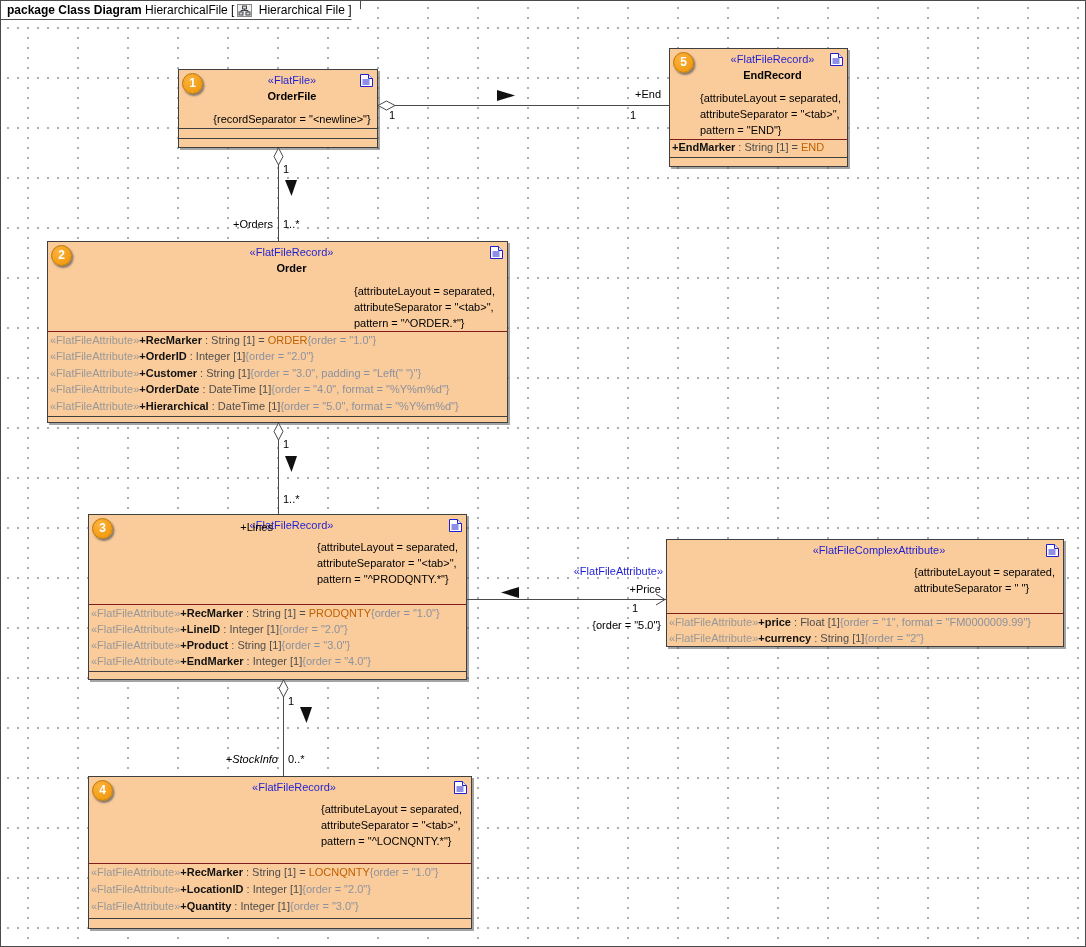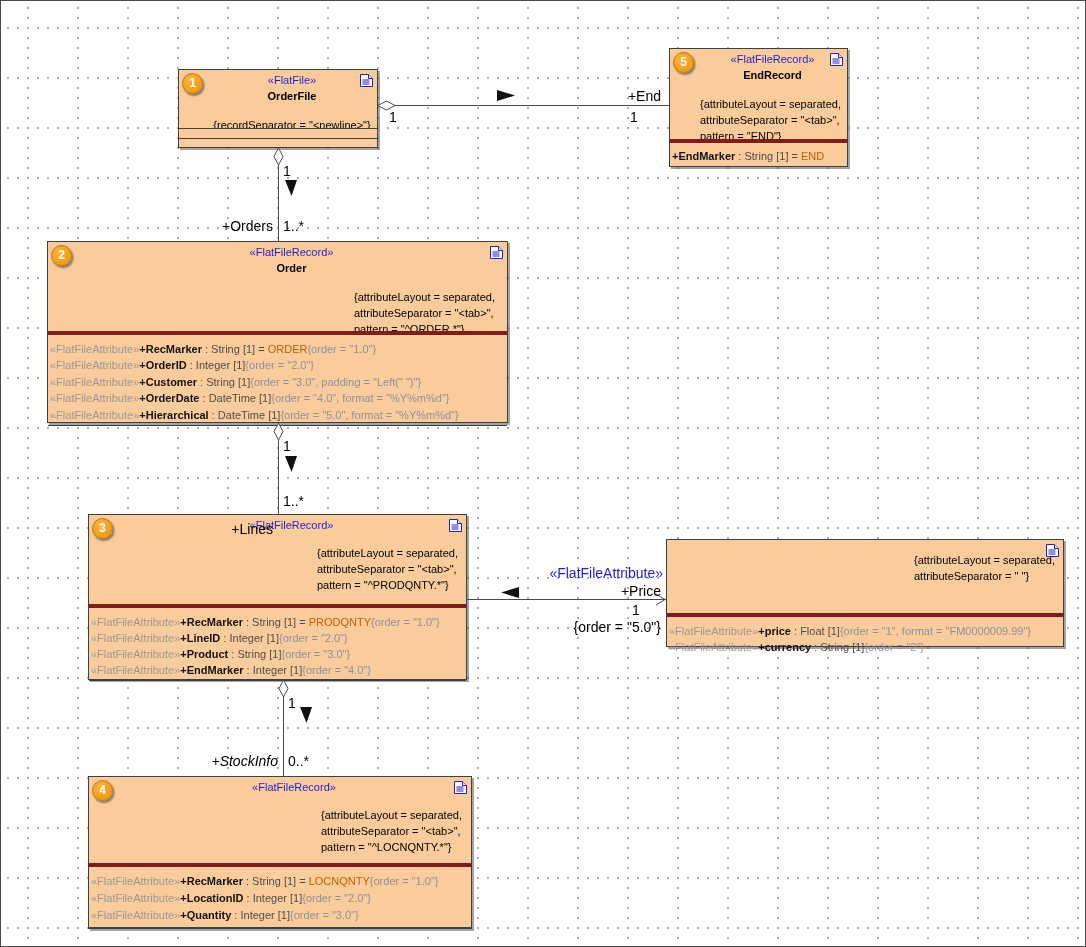--- a/index.html
+++ b/index.html
@@ -29,23 +29,23 @@
   .uml-class{
     position:absolute;box-sizing:border-box;
     background:#FACC9C;border:1px solid #3f3f3f;
     box-shadow:2px 2px 0 rgba(90,90,90,.55);
     display:flex;flex-direction:column;
     font-size:11px;color:#000;
   }
   .cls-hdr{position:relative;flex:0 0 auto;overflow:hidden;padding-left:28px;}
   .stereo{text-align:center;color:#1F1FD1;line-height:15px;margin-top:3px;}
   .cname{text-align:center;font-weight:bold;line-height:17px;}
-  .constr{margin-top:12px;}
+  .constr{margin-top:6px;}
   .constr div{line-height:16px;white-space:nowrap;}
-  .attr-comp{flex:0 0 auto;border-top:4px solid #7f1d1d;padding:6px 0 0 2px;overflow:hidden;}
+  .attr-comp{flex:0 0 auto;border-top:1px solid #7f1d1d;padding:0 0 0 2px;overflow:hidden;}
   .attr-row{white-space:nowrap;overflow:hidden;}
   .a-stereo{color:#989898;}
   .a-name{font-weight:bold;color:#111;}
   .a-type{color:#4d4d4d;}
   .a-val{color:#BF6000;}
   .a-tag{color:#8C919E;}
   .empty-comp{flex:1 1 auto;border-top:1px solid #3f3f3f;min-height:7px;}
   
   .badge{
     position:absolute;left:3px;top:3px;width:21px;height:21px;border-radius:50%;
@@ -53,29 +53,38 @@
     border:1px solid #BA7608;box-sizing:border-box;
     color:#fff;font-weight:bold;font-size:12px;text-align:center;line-height:19px;
     box-shadow:1.5px 2px 2px rgba(80,80,80,.7);z-index:3;
   }
   .docicon{position:absolute;right:3px;top:3px;width:15px;height:15px;}
   
   .hline,.vline{position:absolute;background:#4a4a4a;}
   .hline{height:1px;}
   .vline{width:1px;}
   .conn-shape{position:absolute;}
-  .lbl{position:absolute;font-size:14px;color:#000;white-space:nowrap;}
+  .lbl{position:absolute;font-size:11px;color:#000;white-space:nowrap;}
   .lbl.r{text-align:right;}
   .lbl.blue{color:#1F1FD1;}
 </style>
 </head>
 <body>
 
 <div id="canvas">
 
+  <div id="frame-tab">
+    <span class="b">package Class Diagram</span><span> HierarchicalFile [</span><span class="tab-icon"><svg width="15" height="13" viewBox="0 0 15 13">
+          <rect x="0.5" y="0.5" width="14" height="12" fill="#f0f0f0" stroke="#8a8a8a"></rect>
+          <rect x="5.5" y="2" width="4" height="3" fill="#cfd8e8" stroke="#444"></rect>
+          <rect x="2" y="8" width="4" height="3" fill="#cfd8e8" stroke="#444"></rect>
+          <rect x="9" y="8" width="4" height="3" fill="#cfd8e8" stroke="#444"></rect>
+          <path d="M7.5 5v2M4 8V6.5h7V8" stroke="#444" fill="none"></path>
+        </svg></span><span> Hierarchical File ]</span>
+  </div>
 
   <div class="uml-class" style="left:177px;top:68px;width:200px;height:79px;">
     <div class="badge">1</div>
     <span class="docicon"><svg width="15" height="15" viewBox="0 0 15 15">
           <path d="M1.5 1.5h8l4 4v8h-12z" fill="#fff" stroke="#1F1FD1"></path>
           <path d="M9.5 1.5v4h4" fill="#e8eefc" stroke="#1F1FD1"></path>
           <path d="M3.5 7h7M3.5 9h7M3.5 11h7" stroke="#1F1FD1"></path>
         </svg></span>
     <div class="cls-hdr" style="height:58px;">
       <div class="stereo">«FlatFile»</div>
@@ -160,20 +169,21 @@
     <div class="empty-comp"></div>
   </div>
 
   <div class="uml-class" style="left:665px;top:538px;width:398px;height:108px;">
     <span class="docicon"><svg width="15" height="15" viewBox="0 0 15 15">
           <path d="M1.5 1.5h8l4 4v8h-12z" fill="#fff" stroke="#1F1FD1"></path>
           <path d="M9.5 1.5v4h4" fill="#e8eefc" stroke="#1F1FD1"></path>
           <path d="M3.5 7h7M3.5 9h7M3.5 11h7" stroke="#1F1FD1"></path>
         </svg></span>
     <div class="cls-hdr" style="height:73px;">
+      <div class="stereo">«FlatFileComplexAttribute»</div>
       <div class="constr" style="margin-left:219px;">
         <div>{attributeLayout = separated,</div>
         <div>attributeSeparator = " "}</div>
       </div>
     </div>
     <div class="attr-comp" style="height:34px;line-height:16px;">
       <div class="attr-row"><span class="a-stereo">«FlatFileAttribute»</span><span class="a-name">+price</span><span class="a-type"> : Float [1]</span><span class="a-tag">{order = "1", format = "FM0000009.99"}</span></div>
       <div class="attr-row"><span class="a-stereo">«FlatFileAttribute»</span><span class="a-name">+currency</span><span class="a-type"> : String [1]</span><span class="a-tag">{order = "2"}</span></div>
     </div>
   </div>

